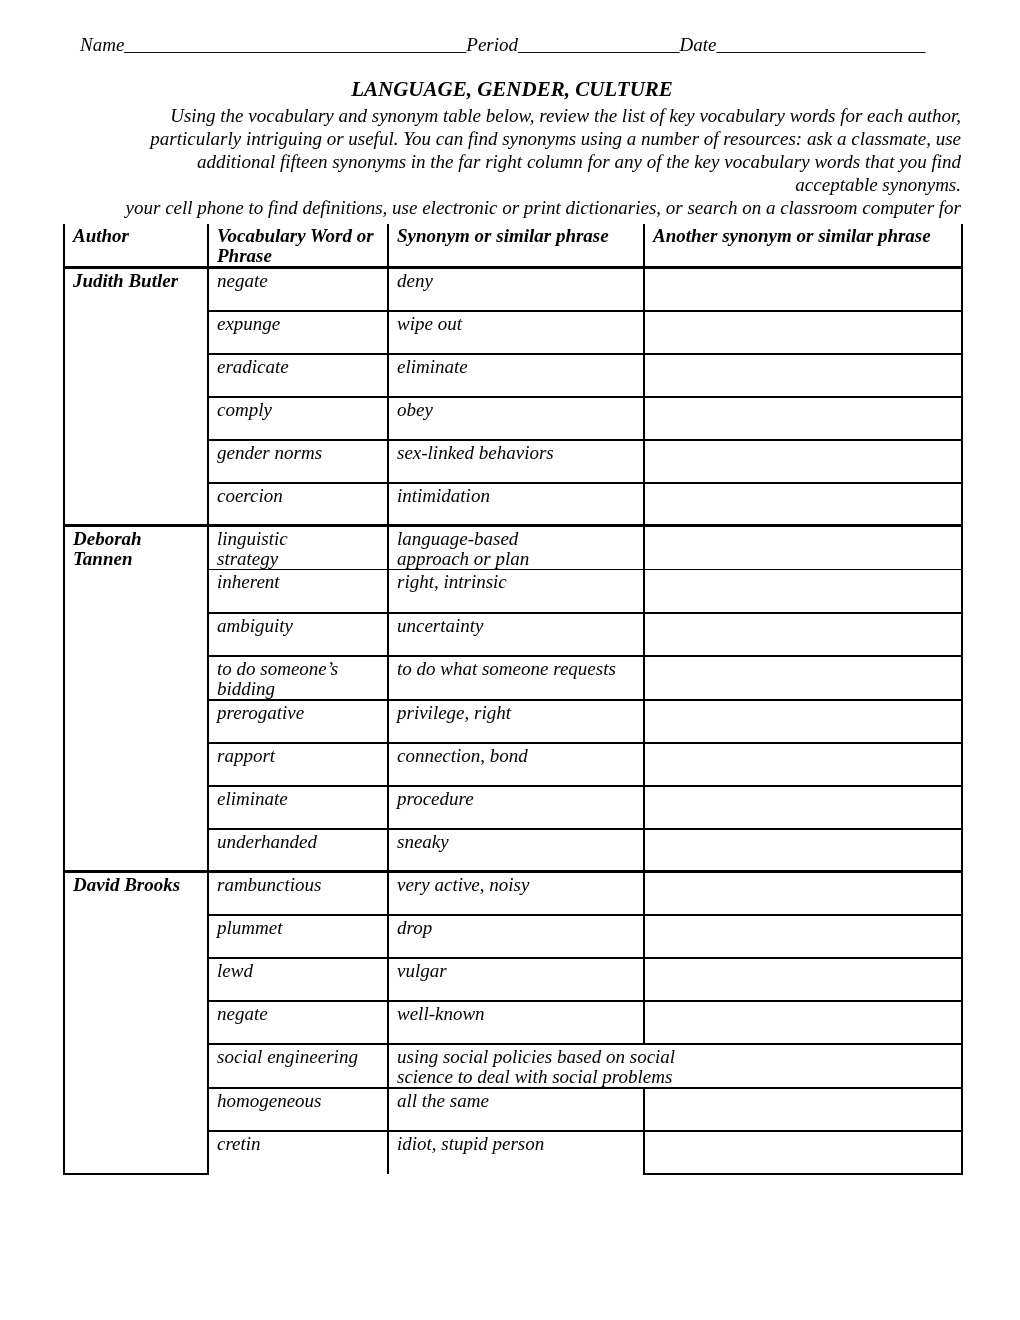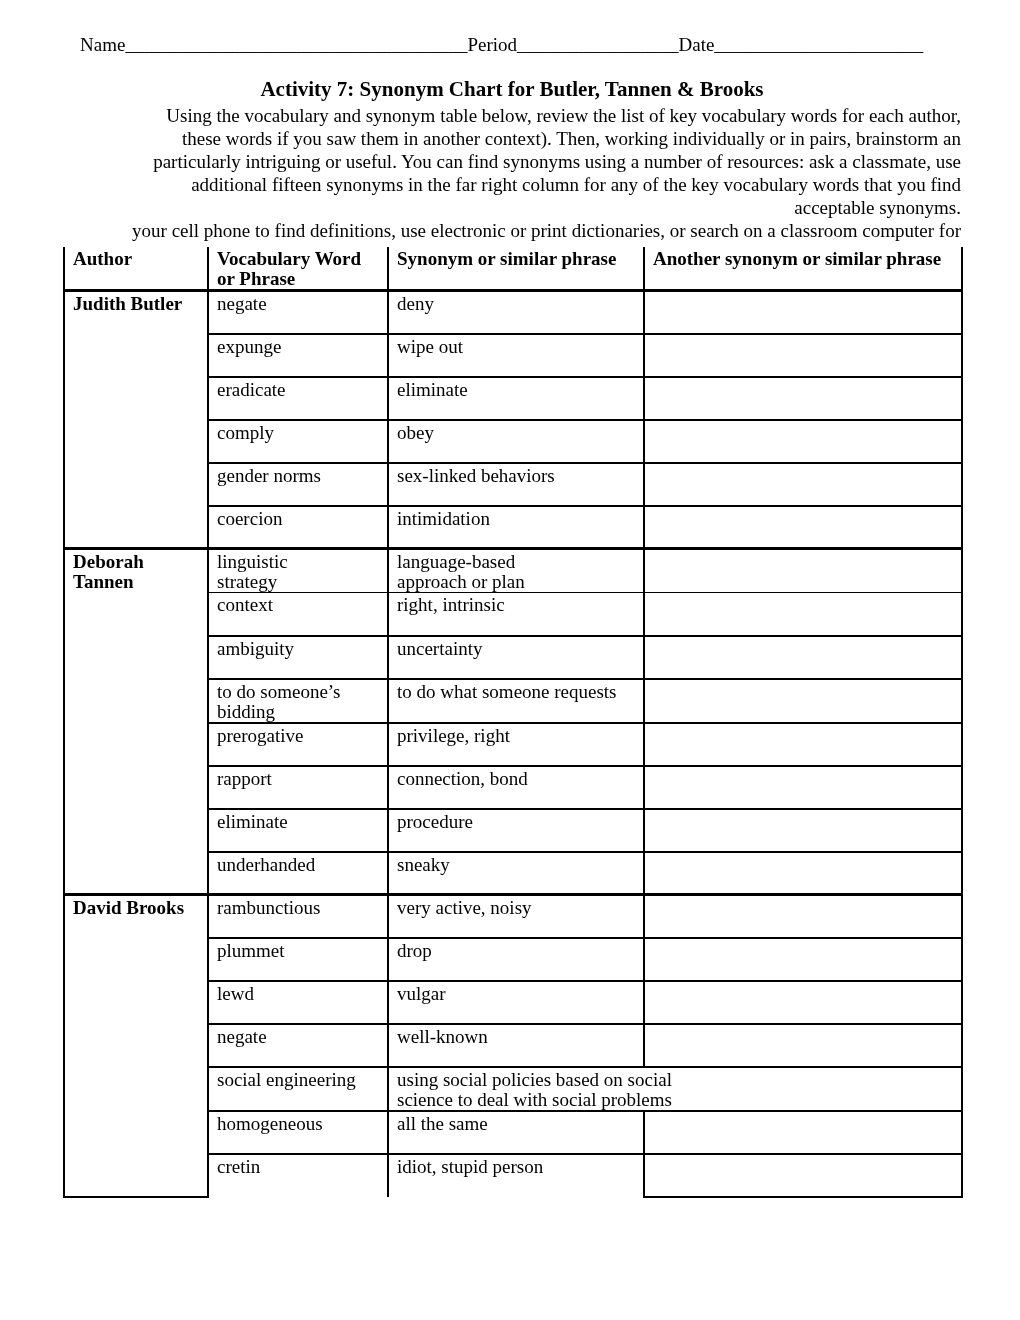--- a/index.html
+++ b/index.html
@@ -3,21 +3,21 @@
 <meta charset="utf-8">
 <style>
   html, body { margin: 0; padding: 0; }
   body {
     width: 1020px; height: 1320px;
     background: #ffffff;
     color: #000000;
     font-family: "Liberation Serif", serif;
     overflow: hidden;
   }
-  .page { padding: 33px 16px 0 63px; width: 898px; }
+  .page { padding: 33px 16px 0 63px; width: 898px; font-style: italic; }
 
   
   .topline {
     padding-left: 17px;
     font-size: 19px;
     line-height: 24px;
     white-space: nowrap;
   }
   .topline .blank { letter-spacing: 0; }
 
@@ -64,26 +64,25 @@
   #chart tr.open-bottom td.syn { border-bottom: none; }
 </style>
 </head>
 <body>
 
 <div class="page">
 
   <div class="topline"><span>Name</span><span class="blank">____________________________________</span><span>Period</span><span class="blank">_________________</span><span>Date</span><span class="blank">______________________</span></div>
 
   <div class="titles">
-    <h2>Activity 7: Synonym Chart for Butler, Tannen &amp; Brooks</h2>
+    <h1>LANGUAGE, GENDER, CULTURE</h1>
   </div>
 
   <div id="intro">
       <div class="intro-line">Using the vocabulary and synonym table below, review the list of key vocabulary words for each author,</div>
-      <div class="intro-line">these words if you saw them in another context). Then, working individually or in pairs, brainstorm an</div>
       <div class="intro-line">particularly intriguing or useful. You can find synonyms using a number of resources: ask a classmate, use</div>
       <div class="intro-line">additional fifteen synonyms in the far right column for any of the key vocabulary words that you find</div>
       <div class="intro-line">acceptable synonyms.</div>
       <div class="intro-line">your cell phone to find definitions, use electronic or print dictionaries, or search on a classroom computer for</div>
     </div>
 
   <table id="chart">
     <colgroup>
       <col style="width:144px">
       <col style="width:180px">
@@ -131,21 +130,21 @@
         <tr class="section-start thin-after">
           <td class="author" rowspan="8">Deborah
 Tannen</td>
           <td class="word">linguistic
 strategy</td>
           <td class="syn">language-based
 approach or plan</td>
           <td class="fill"></td>
         </tr>
         <tr>
-          <td class="word">context</td>
+          <td class="word">inherent</td>
           <td class="syn">right, intrinsic</td>
           <td class="fill"></td>
         </tr>
         <tr>
           <td class="word">ambiguity</td>
           <td class="syn">uncertainty</td>
           <td class="fill"></td>
         </tr>
         <tr>
           <td class="word">to do someone’s

